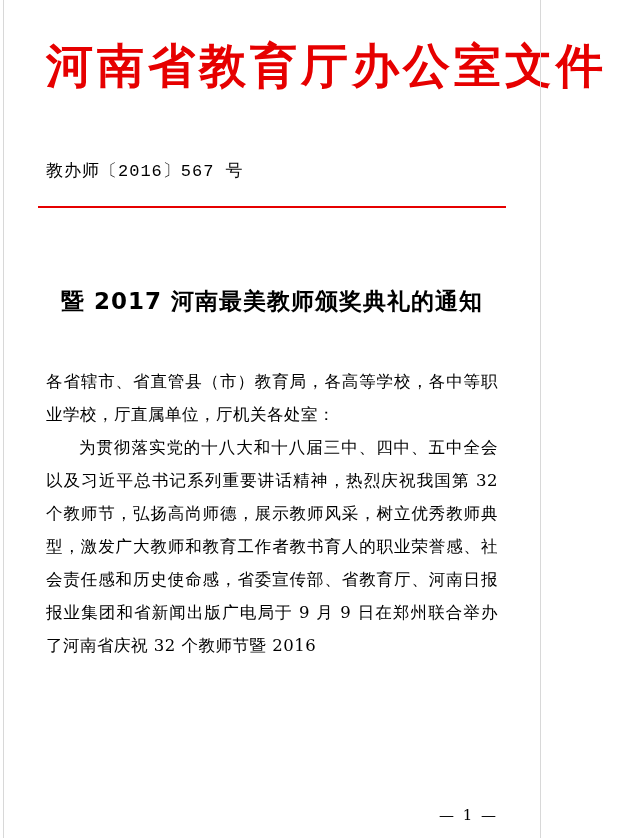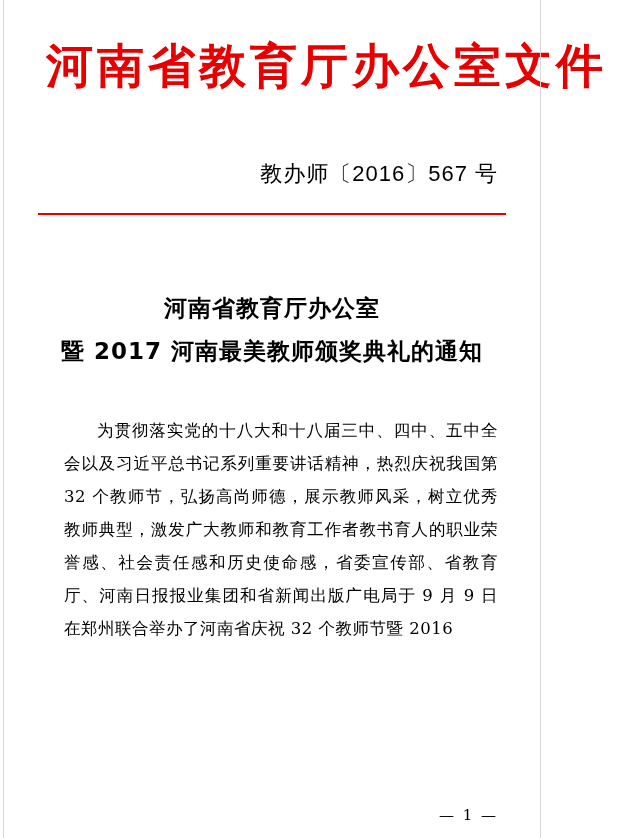--- a/index.html
+++ b/index.html
@@ -27,23 +27,23 @@
     color: #e60000;
     font-family: "DejaVu Serif", "Liberation Serif", serif;
     font-weight: bold;
     font-size: 47px;
     letter-spacing: 4px;
     line-height: 1;
     padding-top: 42px;
     white-space: nowrap;
   }
   .doc-number {
-    text-align: right;
-    font-family: Liberation Sans, sans-serif;
-    font-size: 22px;
+    text-align: left;
+    font-family: Liberation Mono, monospace;
+    font-size: 17px;
     letter-spacing: 1px;
     margin-top: 70px;
   }
   .red-rule {
     height: 2px;
     background: #e60000;
     margin-top: 24px;
     margin-left: -8px;
     margin-right: -8px;
   }
@@ -65,21 +65,20 @@
     font-size: 16.5px;
     line-height: 2.0;
     text-align: justify;
     letter-spacing: 0.5px;
   }
   .body-text p {
     margin: 0;
   }
   .body-text p.indent {
     text-indent: 2em;
-    margin-left: 18px;
   }
   .footer {
     position: absolute;
     bottom: 14px;
     right: 46px;
     font-family: "DejaVu Serif", "Liberation Serif", serif;
     font-size: 15px;
     letter-spacing: 2px;
   }
   .side-rule-left, .side-rule-right {
@@ -100,23 +99,23 @@
   <div class="side-rule-left"></div>
   <div class="side-rule-right"></div>
 
   <div class="masthead">河南省教育厅办公室文件</div>
 
   <div class="doc-number">教办师〔2016〕567 号</div>
 
   <div class="red-rule"></div>
 
   <div class="title-block">
-    <div class="line">河南省教育厅办公室</div>
     <div class="line">暨 2017 河南最美教师颁奖典礼的通知</div>
   </div>
 
   <div class="body-text">
+    <p>各省辖市、省直管县（市）教育局，各高等学校，各中等职业学校，厅直属单位，厅机关各处室：</p>
     <p class="indent">为贯彻落实党的十八大和十八届三中、四中、五中全会以及习近平总书记系列重要讲话精神，热烈庆祝我国第 32 个教师节，弘扬高尚师德，展示教师风采，树立优秀教师典型，激发广大教师和教育工作者教书育人的职业荣誉感、社会责任感和历史使命感，省委宣传部、省教育厅、河南日报报业集团和省新闻出版广电局于 9 月 9 日在郑州联合举办了河南省庆祝 32 个教师节暨 2016</p>
   </div>
 
   <div class="footer">— 1 —</div>
 
 </div>
 
 </body></html>

